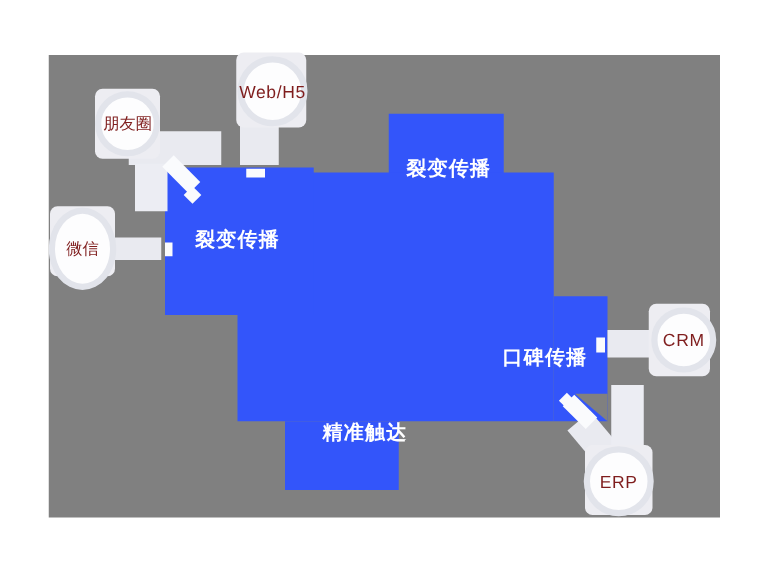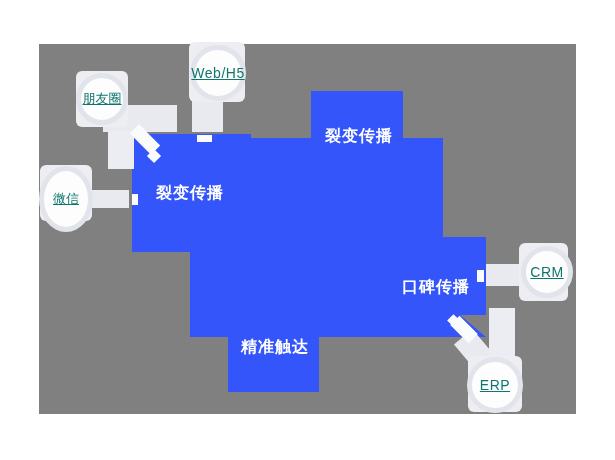--- a/index.html
+++ b/index.html
@@ -16,21 +16,21 @@
   .shape-label{
     color:#ffffff;font-weight:700;font-size:16px;letter-spacing:1px;
     white-space:nowrap;text-align:center;line-height:18px;
   }
   .node-square{background:#ededf2;border-radius:6px;}
   .node-circle{
     background:#fdfdfe;border:5px solid #e2e4eb;border-radius:50%;
     display:flex;align-items:center;justify-content:center;
     box-sizing:border-box;
   }
-  .node-label{color:#0f766e;white-space:nowrap;text-decoration:underline;}
+  .node-label{color:#7f1d1d;white-space:nowrap;}
   .cjk{font-size:13px;}
   .latin{font-size:14px;letter-spacing:0.5px;}
   .arrow-bit{background:#fafbfd;}
   .rot45{transform:rotate(45deg);}
   .corner-cut{
     width:0;height:0;border-style:solid;
     border-width:0 26px 22px 0;
     border-color:transparent #808080 transparent transparent;
   }
 </style>
@@ -64,21 +64,21 @@
   <div class="abs arrow-bit" style="left:477px;top:270px;width:7px;height:12px;"></div>
 
   <div class="abs band" style="left:456px;top:340px;width:40px;height:24px;transform:rotate(50deg);"></div>
   <div class="abs band-soft" style="left:489px;top:308px;width:26px;height:50px;"></div>
   <div class="abs arrow-bit rot45" style="left:451px;top:323px;width:26px;height:13px;transform:rotate(45deg);"></div>
   <div class="abs arrow-bit rot45" style="left:449px;top:316px;width:9px;height:9px;"></div>
 
   <div class="abs shape-label" style="left:307px;top:127px;width:104px;">裂变传播</div>
   <div class="abs shape-label" style="left:138px;top:184px;width:104px;">裂变传播</div>
   <div class="abs shape-label" style="left:384px;top:278px;width:104px;">口碑传播</div>
-  <div class="abs shape-label" style="left:223px;top:338px;width:104px;">精准触达</div>
+  <div class="abs shape-label" style="left:240px;top:338px;width:104px;">精准触达</div>
 
   <div class="abs node-square" style="left:76px;top:71px;width:52px;height:56px;"></div>
   <div class="abs node-circle" style="left:76px;top:73px;width:52px;height:52px;">
     <span class="node-label cjk">朋友圈</span>
   </div>
 
   <div class="abs node-square" style="left:189px;top:42px;width:56px;height:60px;"></div>
   <div class="abs node-circle" style="left:190px;top:45px;width:56px;height:56px;">
     <span class="node-label latin">Web/H5</span>
   </div>

